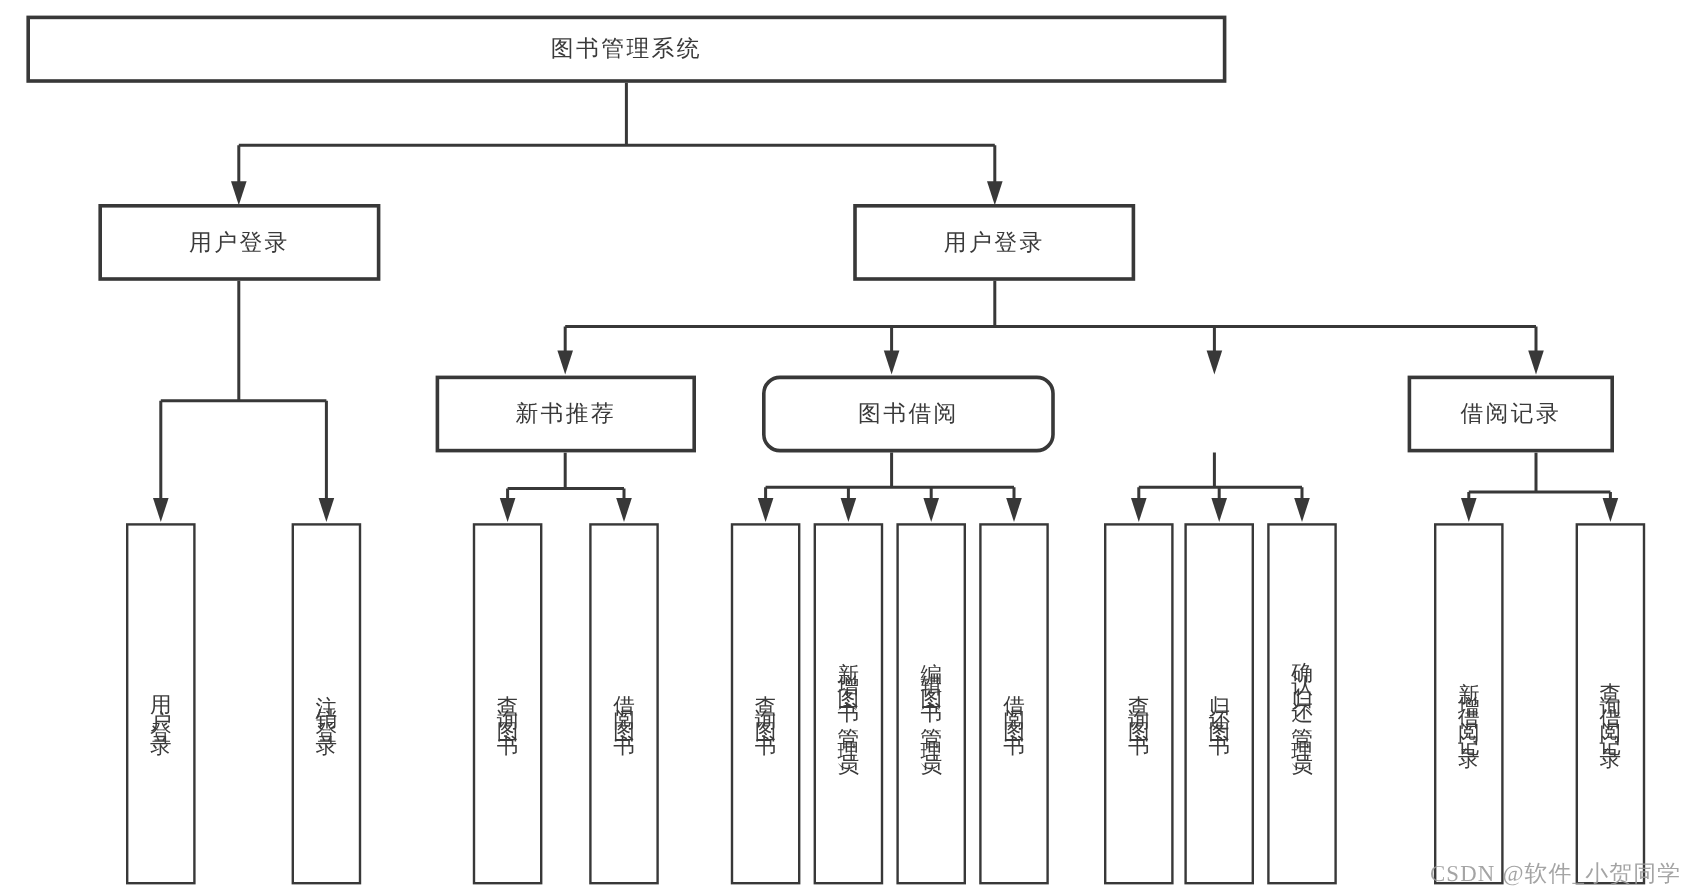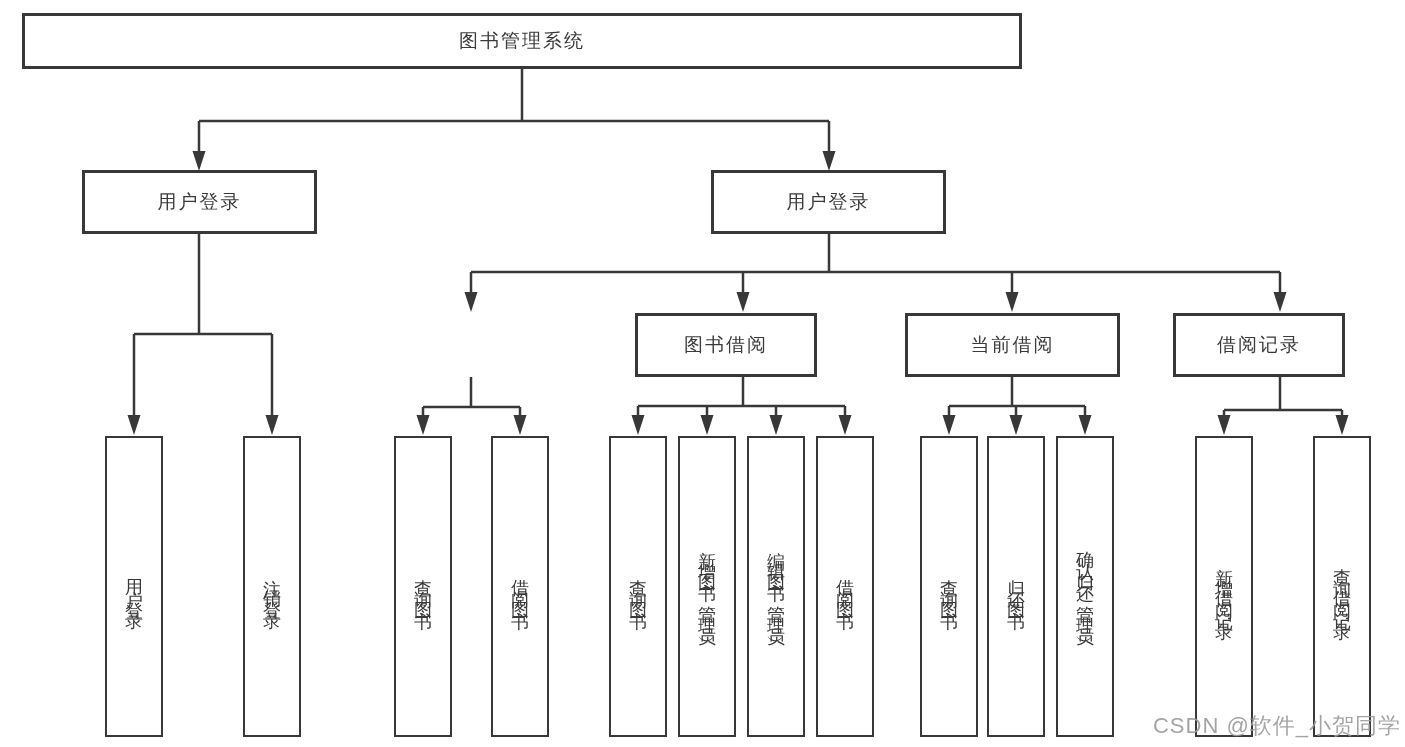--- a/index.html
+++ b/index.html
@@ -1,21 +1,21 @@
 <!DOCTYPE html>
 <html><head>
 <meta charset="utf-8">
 <style>
   html, body { margin: 0; padding: 0; background: #ffffff; }
   #canvas {
     position: relative;
     width: 1405px;
     height: 747px;
     background: #ffffff;
-    font-family: Liberation Sans, sans-serif;
+    font-family: Liberation Serif, serif;
     overflow: hidden;
   }
   #wires {
     position: absolute;
     left: 0; top: 0;
     width: 1405px; height: 747px;
     z-index: 1;
   }
   .node {
     position: absolute;
@@ -47,21 +47,21 @@
     letter-spacing: 11px;
     line-height: 1;
     top: 436px;
     height: 301px;
     width: 58px;
   }
   .watermark {
     position: absolute;
     right: 4px;
     bottom: 6px;
-    font-size: 22px;
+    font-size: 19px;
     color: #9b9b9b;
     letter-spacing: 1px;
     z-index: 3;
     opacity: 0.9;
   }
 </style>
 </head>
 <body>
 
 <div id="canvas">
@@ -97,22 +97,22 @@
       <polygon points="1217.5,415 1230.5,415 1224,435"></polygon>
       <polygon points="1335.5,415 1348.5,415 1342,435"></polygon>
     </g>
   </svg>
 
   <div class="node" style="left:22px; top:13px; width:1000px; height:56px;">图书管理系统</div>
 
   <div class="node" style="left:82px; top:170px; width:235px; height:64px;">用户登录</div>
   <div class="node" style="left:711px; top:170px; width:235px; height:64px;">用户登录</div>
 
-  <div class="node" style="left:635px; top:313px; width:182px; height:64px;">图书借阅</div>
-  <div class="node" style="left:905px; top:313px; width:215px; height:64px;">当前借阅</div>
+  <div class="node" style="left:363px; top:313px; width:217px; height:64px;">新书推荐</div>
+  <div class="node" style="left:635px; top:313px; width:244px; height:64px;border-radius:15px;">图书借阅</div>
   <div class="node" style="left:1173px; top:313px; width:172px; height:64px;">借阅记录</div>
 
   <div class="leaf" style="left:105px;">用户登录</div>
   <div class="leaf" style="left:243px;">注销登录</div>
 
   <div class="leaf" style="left:394px;">查询图书</div>
   <div class="leaf" style="left:491px;">借阅图书</div>
 
   <div class="leaf" style="left:609px;">查询图书</div>
   <div class="leaf" style="left:678px;">新增图书（管理员）</div>

